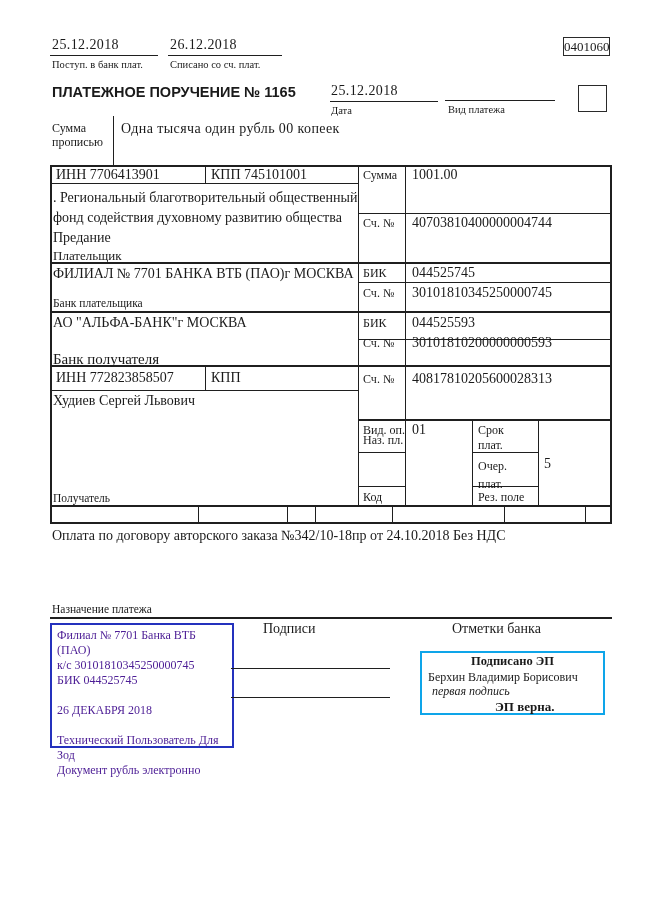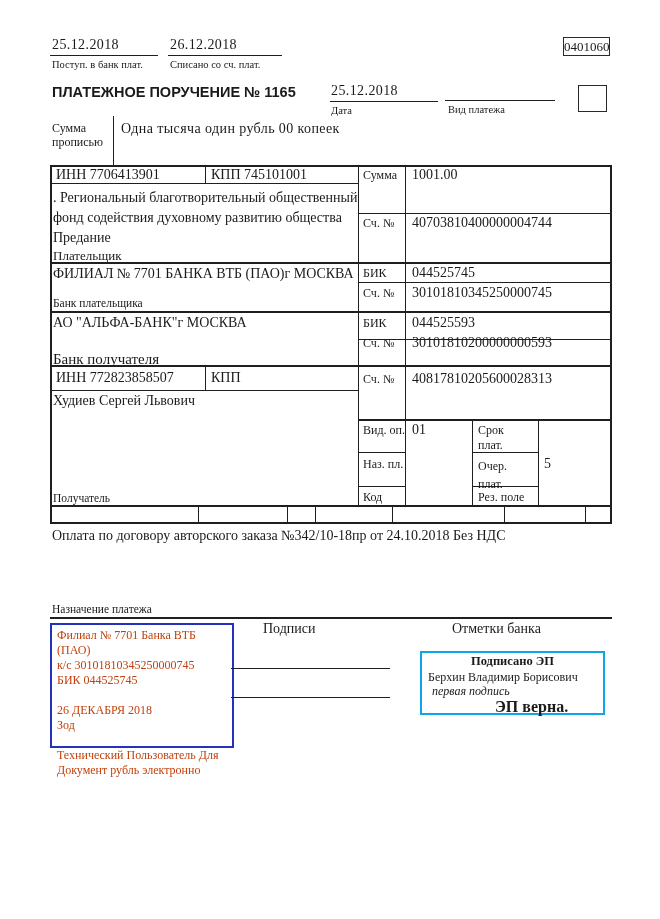--- a/index.html
+++ b/index.html
@@ -26,21 +26,21 @@
   .codebox{
     position:absolute;left:563px;top:37px;width:45px;height:17px;
     border:1.5px solid #2a2a2a;text-align:center;font-size:13px;line-height:17px;
   }
   .checkbox{position:absolute;left:578px;top:85px;width:27px;height:25px;border:1.5px solid #2a2a2a;}
   .bluebox{
     position:absolute;left:50px;top:623px;width:170px;height:115px;
     border:2px solid #2431bd;color:#2431bd;font-size:12px;line-height:15px;
     padding:3px 5px;
   }
-  .bluebox div{color:#c2410c;}
+  .bluebox div{color:#4c1d95;}
   .stampbox{
     position:absolute;left:420px;top:651px;width:175px;height:56px;
     border:2px solid #0ea5e9;font-size:12px;line-height:13.5px;padding:2px 3px;
   }
   .sigline{position:absolute;background:#1f1f1f;height:1px;left:231px;width:159px;}
 </style>
 </head>
 <body>
 
 <div class="page">
@@ -129,46 +129,46 @@
 
   <div class="t val" style="left:56px;top:370px;">ИНН 772823858507</div>
   <div class="t val" style="left:211px;top:370px;">КПП</div>
   <div class="t cell-lbl" style="left:363px;top:372px;">Сч. №</div>
   <div class="t val" style="left:412px;top:371px;">40817810205600028313</div>
   <div class="t val" style="left:53px;top:393px;">Худиев Сергей Львович</div>
 
   <div class="t cell-lbl" style="left:363px;top:423px;">Вид. оп.</div>
   <div class="t val" style="left:412px;top:422px;">01</div>
   <div class="t cell-lbl wrap" style="left:478px;top:423px;width:38px;line-height:15px;">Срок плат.</div>
-  <div class="t cell-lbl" style="left:363px;top:457px;">Наз. пл.</div>
+  <div class="t cell-lbl" style="left:363px;top:433px;">Наз. пл.</div>
   <div class="t cell-lbl wrap" style="left:478px;top:457px;width:40px;line-height:18px;">Очер. плат.</div>
   <div class="t val" style="left:544px;top:456px;">5</div>
   <div class="t cell-lbl" style="left:363px;top:490px;">Код</div>
   <div class="t cell-lbl" style="left:478px;top:490px;width:58px;">Рез. поле</div>
   <div class="t lbl" style="left:53px;top:492px;font-size:11.5px;">Получатель</div>
 
   <div class="t big" style="left:52px;top:528px;letter-spacing:0;">Оплата по договору авторского заказа №342/10-18пр от 24.10.2018 Без НДС</div>
   <div class="t lbl" style="left:52px;top:603px;font-size:11.5px;">Назначение платежа</div>
   <div class="hline thick" style="left:50px;top:617px;width:562px;"></div>
 
   <div class="bluebox">
     <div>Филиал № 7701 Банка ВТБ (ПАО)</div>
     <div>к/с 30101810345250000745</div>
     <div>БИК 044525745</div>
     <div style="margin-top:15px;">26 ДЕКАБРЯ 2018</div>
+    <div style="margin-top:15px;">Технический Пользователь Для</div>
     <div>Зод</div>
-    <div style="margin-top:15px;">Технический Пользователь Для</div>
     <div>Документ рубль электронно</div>
   </div>
 
   <div class="t big" style="left:263px;top:621px;letter-spacing:0;">Подписи</div>
   <div class="t big" style="left:452px;top:621px;letter-spacing:0;">Отметки банка</div>
   <div class="sigline" style="top:668px;"></div>
   <div class="sigline" style="top:697px;"></div>
 
   <div class="stampbox">
     <div style="text-align:center;font-weight:bold;font-size:12.5px;">Подписано ЭП</div>
     <div style="margin:2px 0 0 3px;">Берхин Владимир Борисович</div>
     <div style="margin:1px 0 0 7px;font-style:italic;">первая подпись</div>
-    <div style="margin:1px 0 0 70px;font-weight:bold;font-size:16px;">ЭП верна.</div>
+    <div style="margin:1px 0 0 70px;font-weight:bold;font-size:13px;">ЭП верна.</div>
   </div>
 
 </div>
 
 </body></html>

